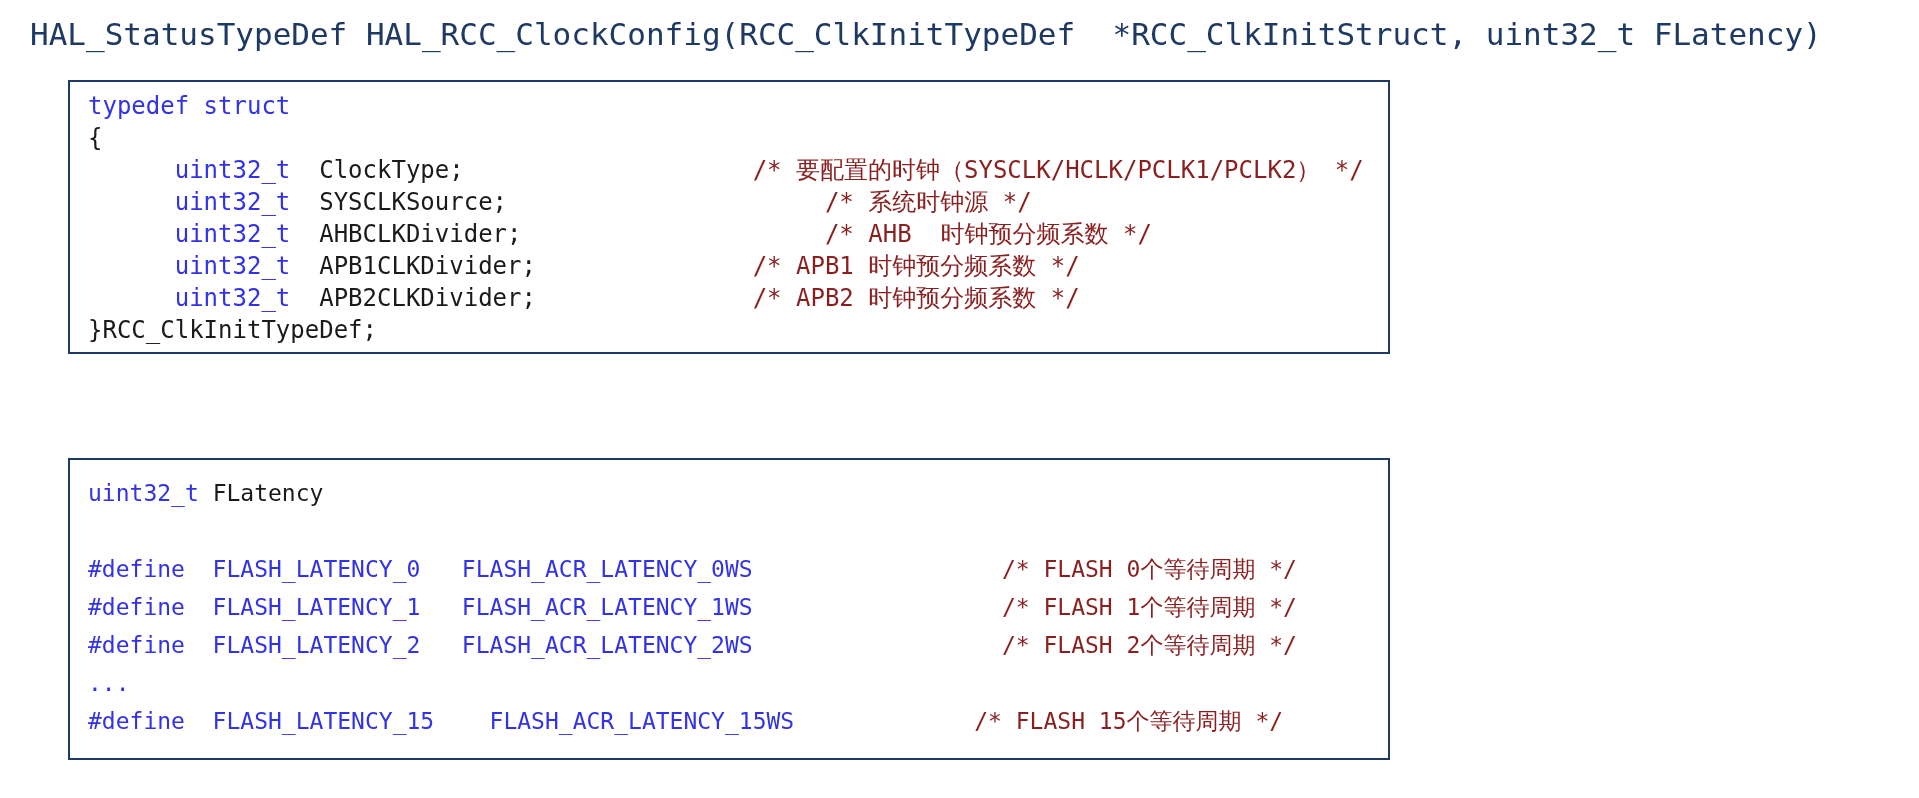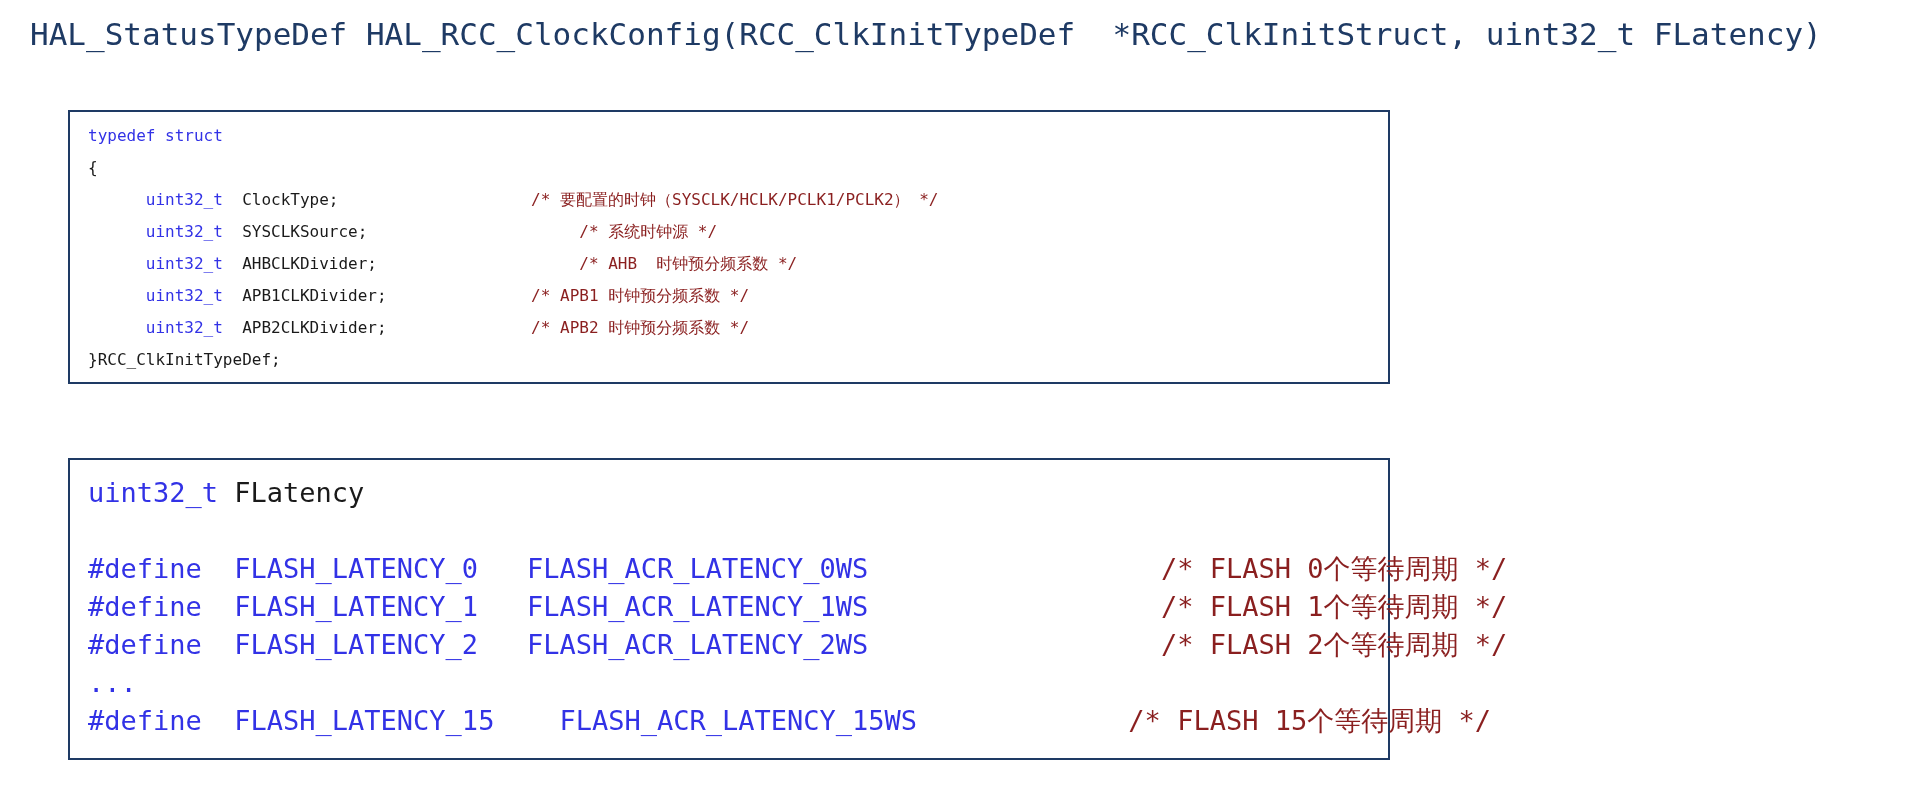--- a/index.html
+++ b/index.html
@@ -22,27 +22,27 @@
     position:absolute;
     border:2px solid var(--navy);
     box-sizing:border-box;
     background:#ffffff;
     white-space:pre;
   }
   .box-struct {
     left:68px; top:80px;
     width:1322px; height:274px;
     padding:8px 0 0 18px;
-    font-size:16px; line-height:32px;margin-top:30px;
+    font-size:24px; line-height:32px;
   }
   .box-defines {
     left:68px; top:458px;
     width:1322px; height:302px;
     padding:14px 0 0 18px;
-    font-size:27px; line-height:38px;
+    font-size:23px; line-height:38px;
   }
   .code-line { white-space:pre; }
   .seg-kw      { color:var(--kw); }
   .seg-plain   { color:var(--plain); }
   .seg-comment { color:var(--comment);text-align:right; }
 </style>
 </head>
 <body>
 
 <div class="page">

